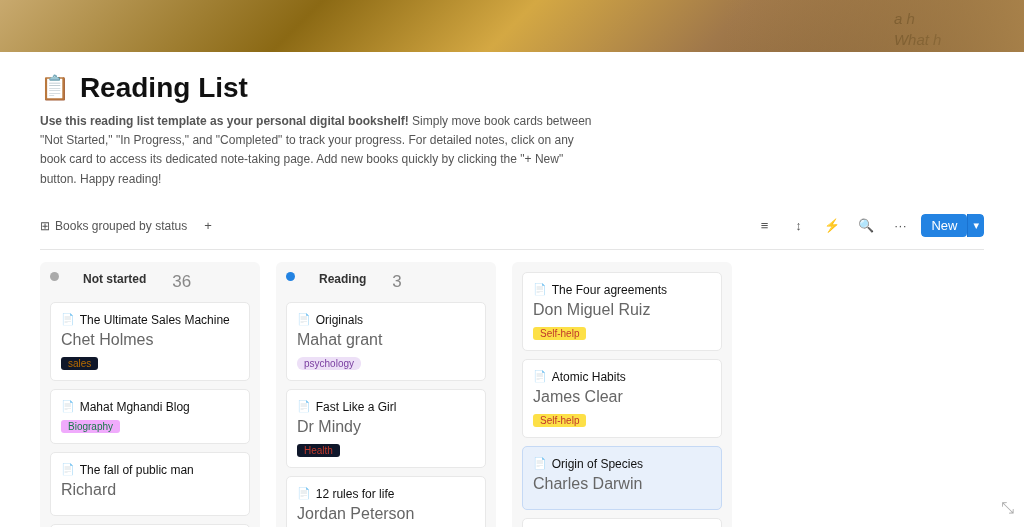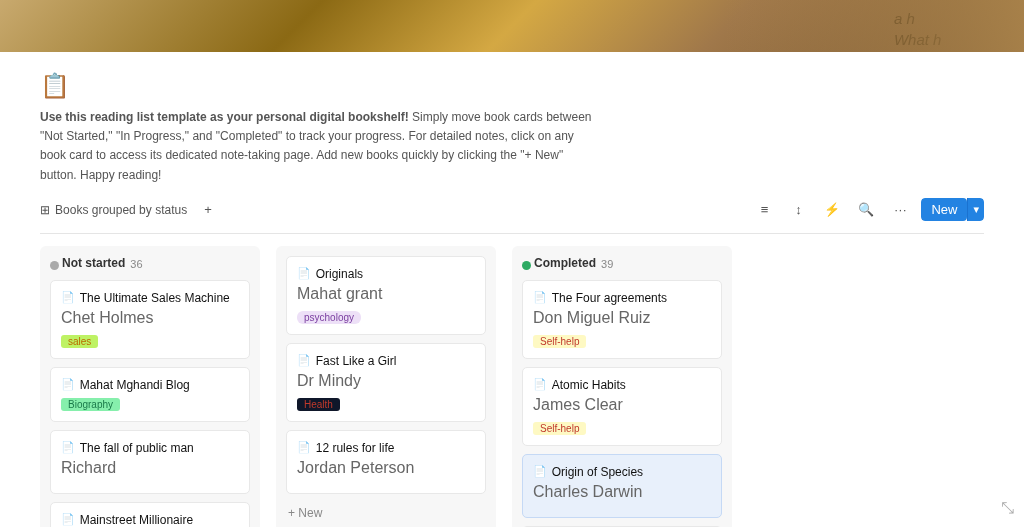--- a/index.html
+++ b/index.html
@@ -45,21 +45,21 @@
     .page-title {
       font-size: 28px;
       font-weight: 700;
       color: #111;
     }
     .page-description {
       font-size: 12px;
       color: #555;
       line-height: 1.6;
       max-width: 560px;
-      margin-bottom: 12px;
+      margin-bottom: 24px;
     }
     .page-description strong {
       font-weight: 600;
     }
 
     .toolbar {
       display: flex;
       align-items: center;
       gap: 8px;
       margin-bottom: 12px;
@@ -119,36 +119,36 @@
     .column {
       min-width: 220px;
       max-width: 220px;
       background: #f7f7f7;
       border-radius: 6px;
       padding: 10px;
     }
 
     .col-header {
       display: flex;
-      align-items: flex-end;
-      gap: 3px;
+      align-items: flex-start;
+      gap: 24px;
       margin-bottom: 10px;
     }
     .col-dot {
       width: 9px;
       height: 9px;
       border-radius: 50%;
     }
     .col-title {
       font-size: 12px;
       font-weight: 600;
       color: #333;
     }
     .col-count {
-      font-size: 11px;
+      font-size: 17px;
       color: #888;
       margin-left: 2px;
     }
 
     .card {
       background: #fff;
       border-radius: 5px;
       padding: 10px;
       margin-bottom: 8px;
       border: 1px solid #e8e8e8;
@@ -174,25 +174,25 @@
       color: #666;
       margin-bottom: 6px;
     }
     .tag {
       display: inline-block;
       font-size: 10px;
       padding: 1px 7px;
       border-radius: 3px;
       font-weight: 500;
     }
-    .tag-sales { background: #bef264; color: #b86c00; }
-    .tag-biography { background: #86efac; color: #1a7a4a; }
+    .tag-sales { background: #0f172a; color: #b86c00; }
+    .tag-biography { background: #f0abfc; color: #1a7a4a; }
     .tag-psychology { background: #ede0f7; color: #7a3ea0; border-radius: 6px; }
     .tag-health { background: #0f172a; color: #c0392b; }
-    .tag-selfhelp { background: #fef9c3; color: #c0392b; }
+    .tag-selfhelp { background: #fde047; color: #c0392b; }
 
     .add-new-btn {
       display: flex;
       align-items: center;
       gap: 5px;
       color: #888;
       font-size: 12px;
       cursor: pointer;
       padding: 4px 2px;
       border-radius: 4px;
@@ -213,20 +213,21 @@
 <div class="hero-image">
   <div class="hero-text">
     a h<br>What h<br>t he let out<br>t is eyes
   </div>
 </div>
 
 <div class="page-content">
 
   <div class="page-header">
     <span class="page-icon">📋</span>
+    <span class="page-title">Reading List</span>
   </div>
 
   <p class="page-description">
     <strong>Use this reading list template as your personal digital bookshelf!</strong><span> Simply move book cards between "Not Started," "In Progress," and "Completed" to track your progress. For detailed notes, click on any book card to access its dedicated note-taking page. Add new books quickly by clicking the "+ New" button. Happy reading!</span>
   </p>
 
   <div class="toolbar">
     <span class="toolbar-group-label">
       <span>⊞</span>
       <span>Books grouped by status</span>
@@ -256,34 +257,34 @@
         <div class="card">
           <div class="card-title"><span class="card-icon">📄</span> The fall of public man</div>
           <div class="card-subtitle">Richard</div>
         </div>
         <div class="card">
           <div class="card-title"><span class="card-icon">📄</span> Mainstreet Millionaire</div>
           <div class="card-subtitle">Codie Sanchez</div>
         </div>
       </div>
       <div class="column">
+        <div class="col-header">
+          <span class="col-dot" style="background: rgb(35, 131, 226);"></span>
+          <span class="col-title">Reading</span>
+          <span class="col-count">3</span>
+        </div>
         <div class="card"><div class="card-title"><span class="card-icon">📄</span> Originals</div><div class="card-subtitle">Mahat grant</div><span class="tag tag-psychology">psychology</span></div>
         <div class="card"><div class="card-title"><span class="card-icon">📄</span> Fast Like a Girl</div><div class="card-subtitle">Dr Mindy</div><span class="tag tag-health">Health</span></div>
         <div class="card">
           <div class="card-title"><span class="card-icon">📄</span> 12 rules for life</div>
           <div class="card-subtitle">Jordan Peterson</div>
         </div>
         <div class="add-new-btn">+ New</div>
       </div>
       <div class="column">
-        <div class="col-header">
-          <span class="col-dot" style="background: rgb(45, 170, 99);"></span>
-          <span class="col-title">Completed</span>
-          <span class="col-count">39</span>
-        </div>
         <div class="card"><div class="card-title"><span class="card-icon">📄</span> The Four agreements</div><div class="card-subtitle">Don Miguel Ruiz</div><span class="tag tag-selfhelp">Self-help</span></div>
         <div class="card"><div class="card-title"><span class="card-icon">📄</span> Atomic Habits</div><div class="card-subtitle">James Clear</div><span class="tag tag-selfhelp">Self-help</span></div>
         <div class="card selected">
           <div class="card-title"><span class="card-icon">📄</span> Origin of Species</div>
           <div class="card-subtitle">Charles Darwin</div>
         </div>
         <div class="card">
           <div class="card-title"><span class="card-icon">📄</span> Mastery</div>
         </div>
       </div>

